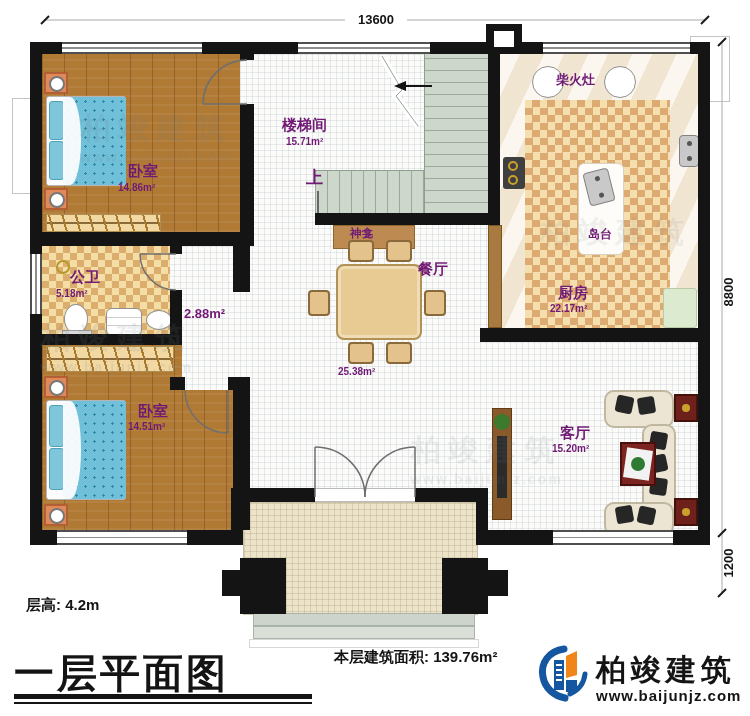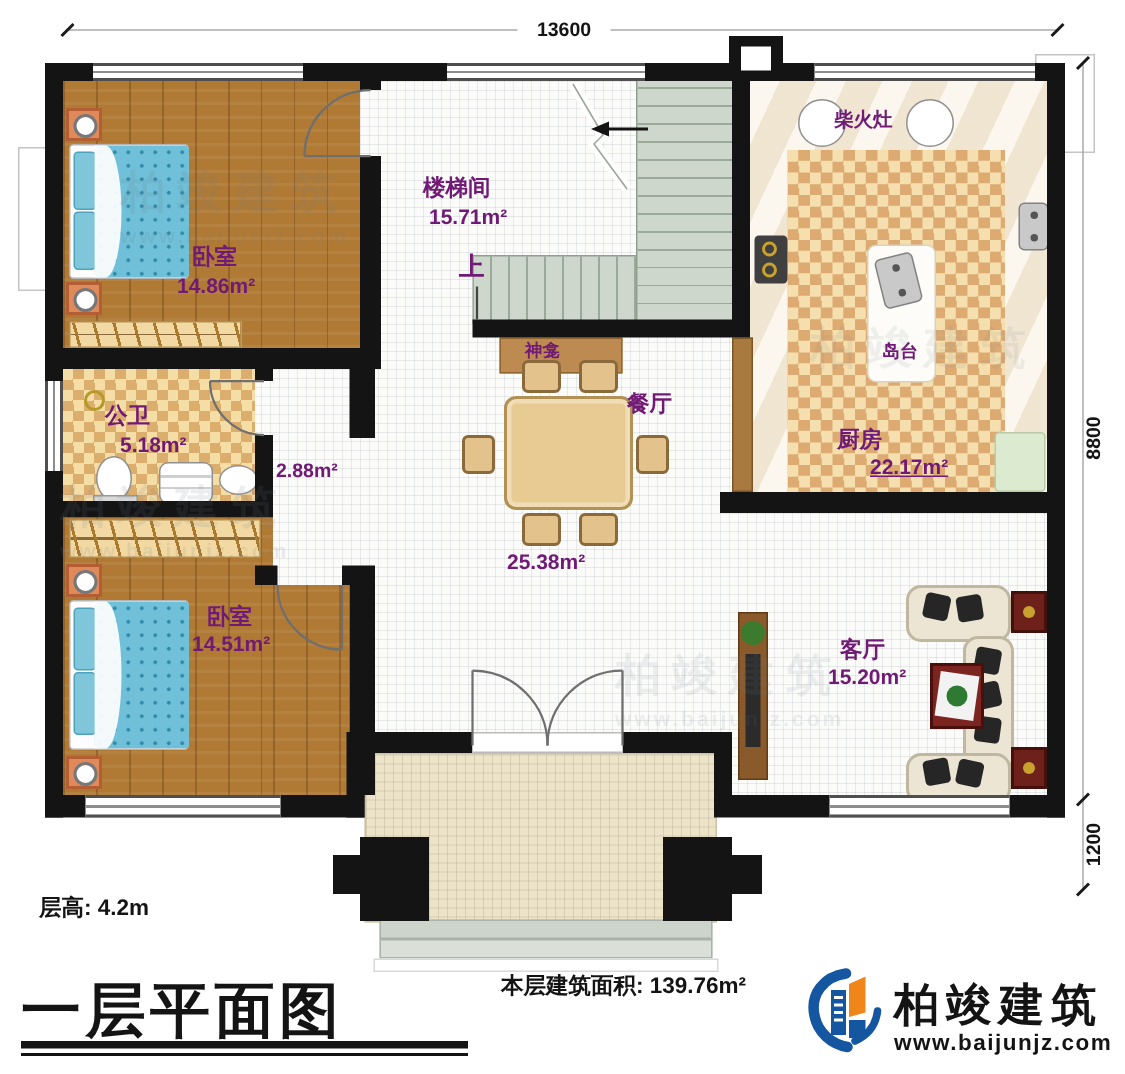--- a/index.html
+++ b/index.html
@@ -28,21 +28,21 @@
     background-size:6px 6px;}
   .flight{position:absolute;background-color:#cdd7cb;}
   .flight-r{background-image:repeating-linear-gradient(0deg,#9aa99a 0 1px,transparent 1px 12px);border-left:1px solid #8f9f8f;}
   .flight-b{background-image:repeating-linear-gradient(90deg,#9aa99a 0 1px,transparent 1px 12px);border-top:1px solid #8f9f8f;}
   .win-h{position:absolute;background:#fff linear-gradient(to bottom,transparent 42%,#8d8d8d 42%,#8d8d8d 58%,transparent 58%);
     border-top:2px solid #4f4f4f;border-bottom:2px solid #4f4f4f;box-sizing:border-box;}
   .win-v{position:absolute;background:#fff linear-gradient(to right,transparent 42%,#8d8d8d 42%,#8d8d8d 58%,transparent 58%);
     border-left:2px solid #4f4f4f;border-right:2px solid #4f4f4f;box-sizing:border-box;}
   .label{position:absolute;font-weight:bold;white-space:nowrap;color:#701a75;}
   .rname{font-size:15px;}
-  .rarea{font-size:14px;text-align:center;}
+  .rarea{font-size:10px;text-align:center;}
   .ctr{text-align:center;}
   .chair{position:absolute;background:#e3c28b;border:2px solid #8a6a3a;border-radius:4px;box-sizing:border-box;}
   .pillow{position:absolute;width:17px;height:17px;background:#262626;border-radius:3px;}
   .sofa{position:absolute;background:#ece5d4;border:2px solid #bfb7a0;border-radius:10px;box-sizing:border-box;}
   .sidetbl{position:absolute;background:#6e201a;border:2px solid #43100c;box-sizing:border-box;}
   .sidetbl::after{content:"";position:absolute;left:50%;top:50%;width:8px;height:8px;margin:-4px 0 0 -4px;
     border-radius:50%;background:#c9a22e;}
   .nightstand{position:absolute;width:24px;height:22px;background:#e08a5c;border:2px solid #b35f33;box-sizing:border-box;}
   .nightstand::after{content:"";position:absolute;left:50%;top:50%;width:12px;height:12px;margin:-7px 0 0 -7px;
     background:#fff;border:2px solid #777;border-radius:50%;}
@@ -253,23 +253,23 @@
   </div>
 
   <div class="label rname" style="left:128px;top:162px;">卧室</div>
   <div class="label rarea" style="left:118px;top:182px;">14.86m²</div>
   <div class="label rname" style="left:282px;top:116px;">楼梯间</div>
   <div class="label rarea" style="left:286px;top:136px;">15.71m²</div>
   <div class="label" style="left:306px;top:166px;font-size:17px;">上</div>
   <div class="label" style="left:556px;top:71px;font-size:13px;">柴火灶</div>
   <div class="label" style="left:588px;top:226px;font-size:12px;">岛台</div>
   <div class="label rname" style="left:558px;top:284px;">厨房</div>
-  <div class="label rarea" style="left:580px;top:303px;text-decoration:underline;">22.17m²</div>
+  <div class="label rarea" style="left:550px;top:303px;">22.17m²</div>
   <div class="label rname" style="left:70px;top:268px;">公卫</div>
-  <div class="label rarea" style="left:80px;top:288px;">5.18m²</div>
+  <div class="label rarea" style="left:56px;top:288px;">5.18m²</div>
   <div class="label" style="left:184px;top:306px;font-size:13px;">2.88m²</div>
   <div class="label rname" style="left:138px;top:402px;">卧室</div>
   <div class="label rarea" style="left:128px;top:421px;">14.51m²</div>
   <div class="label" style="left:350px;top:226px;font-size:11.5px;">神龛</div>
   <div class="label rname" style="left:418px;top:260px;">餐厅</div>
   <div class="label rarea" style="left:338px;top:366px;">25.38m²</div>
   <div class="label rname" style="left:560px;top:424px;">客厅</div>
   <div class="label rarea" style="left:552px;top:443px;">15.20m²</div>
 
   <div class="dimlabel" style="left:345px;top:12px;width:62px;">13600</div>

